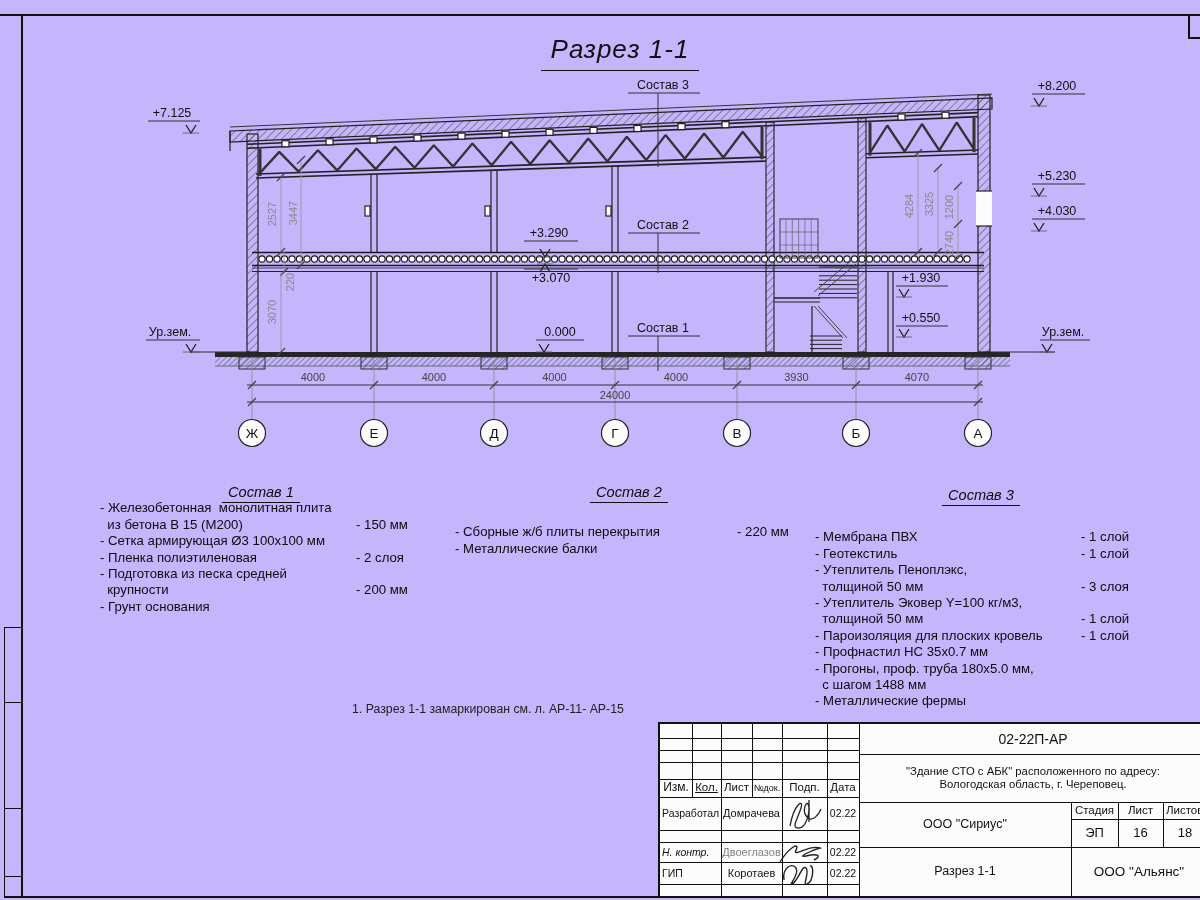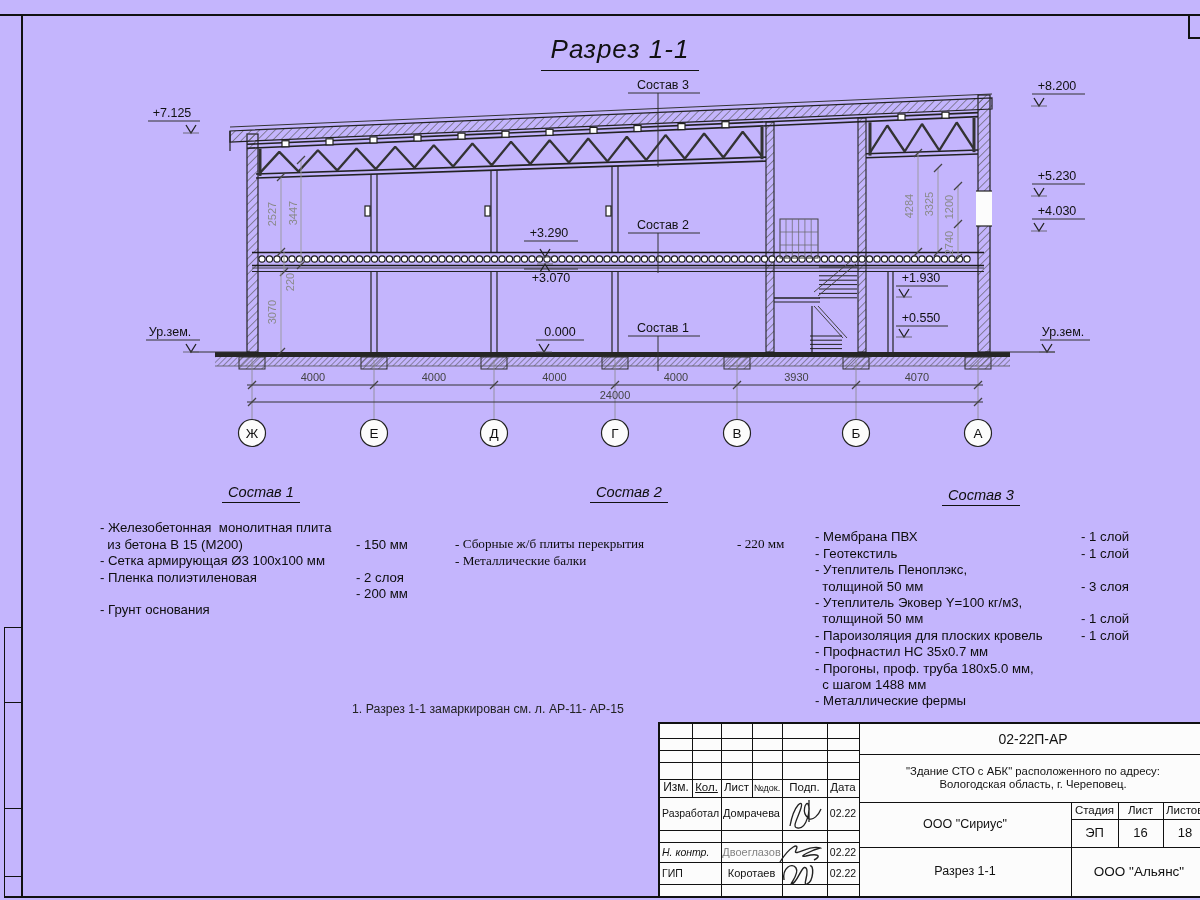--- a/index.html
+++ b/index.html
@@ -367,46 +367,48 @@
         <line x1="628" y1="233" x2="700" y2="233" stroke="#333" stroke-width="1"></line>
         <line x1="658" y1="233" x2="658" y2="273" stroke="#333" stroke-width="1"></line>
         <text x="663" y="332" font-size="12.5" fill="#111" text-anchor="middle" font-family="&quot;Liberation Sans&quot;,sans-serif">Состав 1</text>
         <line x1="628" y1="336" x2="700" y2="336" stroke="#333" stroke-width="1"></line>
         <line x1="658" y1="336" x2="658" y2="371" stroke="#333" stroke-width="1"></line>
       </g>
   </svg>
 
   <div class="spec" style="left:100px;top:484px;width:322px;">
     <div class="spec-title"><span>Состав 1</span></div>
-    <div class="spec-items" style="margin-top:20px;">
+    <div class="spec-items" style="">
         <div class="irow">
           <div class="itx">- Железобетонная  монолитная плита
   из бетона В 15 (М200)</div>
           <div class="ival">- 150 мм</div>
         </div>
         <div class="irow">
           <div class="itx">- Сетка армирующая Ø3 100х100 мм</div>
           <div class="ival"></div>
         </div>
         <div class="irow">
           <div class="itx">- Пленка полиэтиленовая</div>
           <div class="ival">-  2 слоя</div>
         </div>
         <div class="irow">
+          <div class="itx">- Подготовка из песка средней
+  крупности</div>
           <div class="ival">- 200 мм</div>
         </div>
         <div class="irow">
           <div class="itx">- Грунт основания</div>
           <div class="ival"></div>
         </div>
       </div>
   </div>
   <div class="spec" style="left:455px;top:484px;width:348px;">
     <div class="spec-title"><span>Состав 2</span></div>
-    <div class="spec-items" style="margin-top:36px;font-family:Liberation Serif, serif;">
+    <div class="spec-items" style="margin-top:24px;">
         <div class="irow">
           <div class="itx">- Сборные ж/б плиты перекрытия</div>
           <div class="ival">- 220 мм</div>
         </div>
         <div class="irow">
           <div class="itx">- Металлические балки</div>
           <div class="ival"></div>
         </div>
       </div>
   </div>

